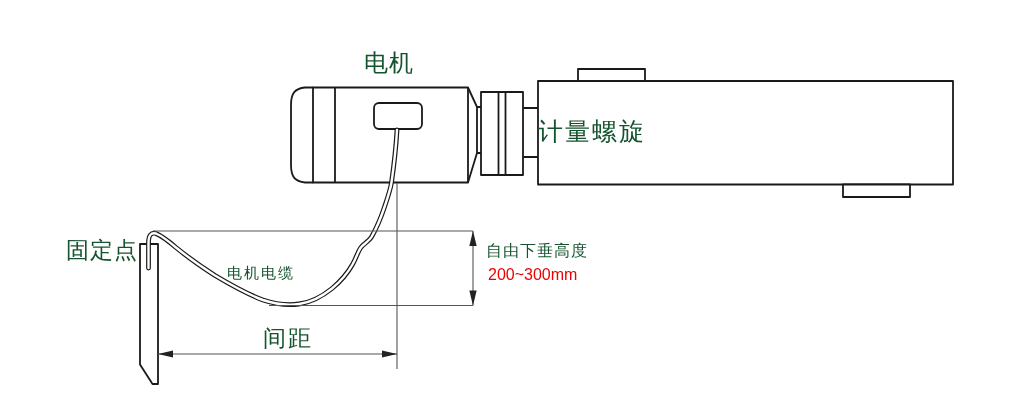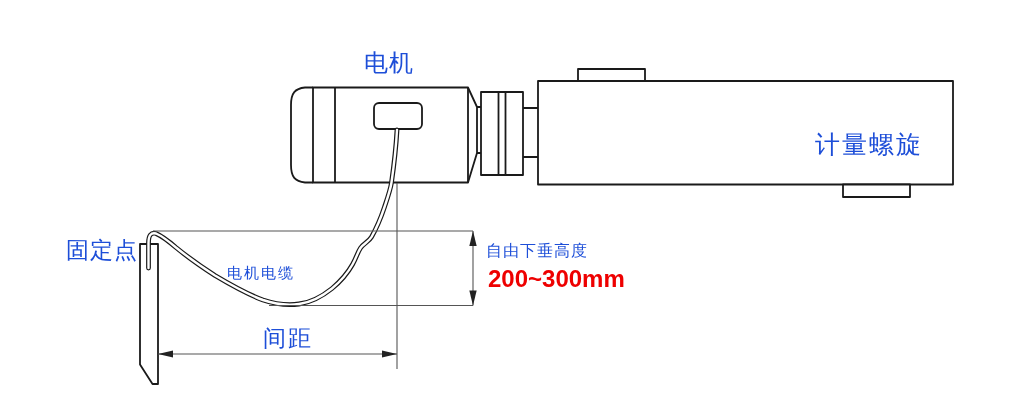--- a/index.html
+++ b/index.html
@@ -15,31 +15,31 @@
     overflow: hidden;
     font-family: "Liberation Sans", "DejaVu Sans", sans-serif;
   }
   .canvas svg {
     position: absolute;
     left: 0;
     top: 0;
   }
   .lbl {
     position: absolute;
-    color: #1d4ed8;
+    color: #14532d;
     white-space: nowrap;
     line-height: 1;
     letter-spacing: 1px;
   }
   .lbl-motor        { left: 364px; top: 51px;  font-size: 24px; }
-  .lbl-screw        { left: 538px; top: 119px; width: 385px; text-align: right; font-size: 25px; letter-spacing: 2px; margin-top: 13px; }
+  .lbl-screw        { left: 538px; top: 119px; width: 385px; text-align: left; font-size: 25px; letter-spacing: 2px; }
   .lbl-fixed        { left: 66px;  top: 239px; font-size: 23px; }
   .lbl-cable        { left: 227px; top: 265px; font-size: 15px; letter-spacing: 2px; }
   .lbl-sag          { left: 486px; top: 243px; font-size: 16px; text-align: center; }
-  .lbl-sag-value    { left: 488px; top: 267px; font-size: 24px; color: #ee0000; letter-spacing: 0; font-weight: 700; }
+  .lbl-sag-value    { left: 488px; top: 267px; font-size: 16px; color: #ee0000; letter-spacing: 0; font-weight: 400; }
   .lbl-spacing      { left: 256px; top: 327px; font-size: 23px; letter-spacing: 2px; margin-left: 7px; }
   .lbl-spacing-value{ left: 217px; top: 353px; font-size: 24px; color: #ee0000; letter-spacing: 0; font-weight: 500; }
 </style>
 </head>
 <body>
 
 <div class="canvas">
 
   <svg width="1027" height="413" viewBox="0 0 1027 413">
 

